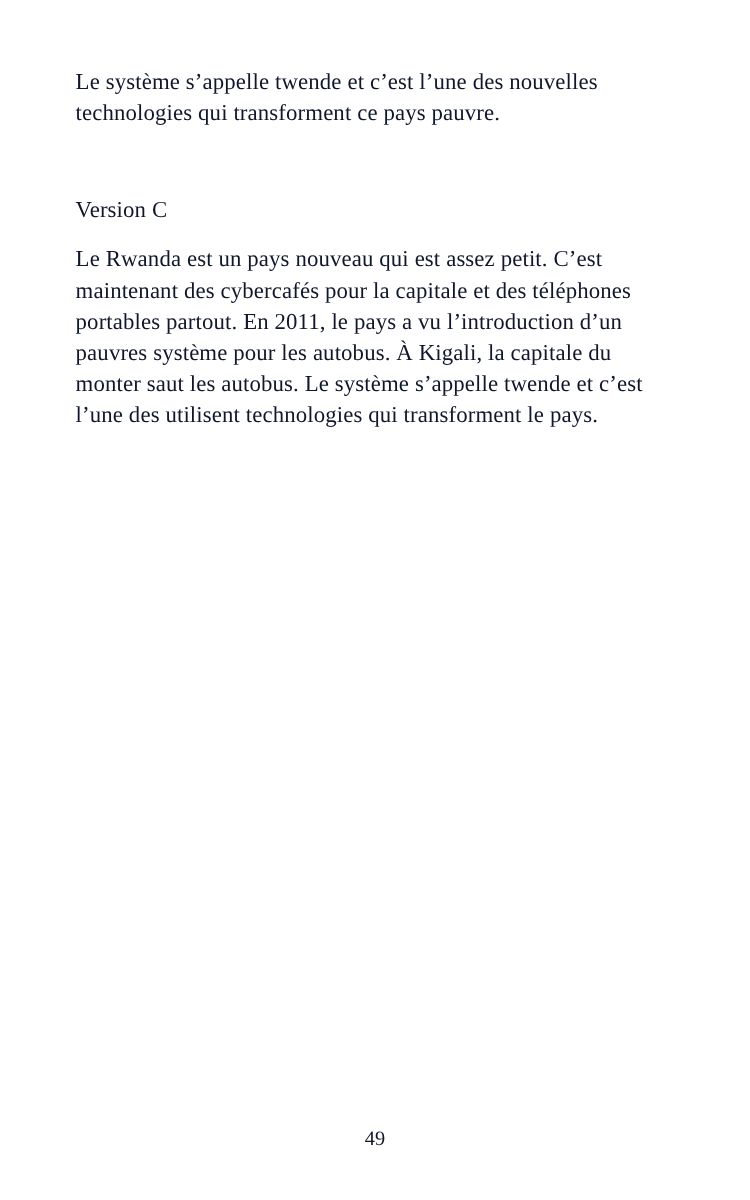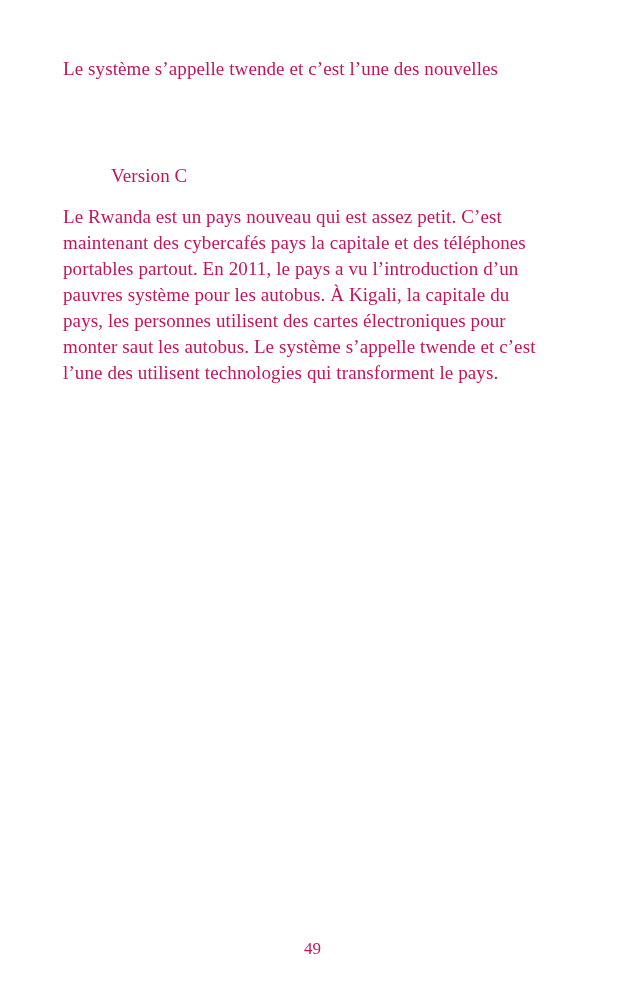--- a/index.html
+++ b/index.html
@@ -6,69 +6,68 @@
     margin: 0;
     padding: 0;
     background: #ffffff;
   }
   .page {
     position: relative;
     width: 625px;
     height: 996px;
     background: #ffffff;
     font-family: "Liberation Serif", "DejaVu Serif", serif;
-    color: #be185d;
+    color: #0f172a;
     overflow: hidden;
   }
   .text-block {
     position: absolute;
     left: 63px;
     right: 40px;
   }
   .text-block .line {
     font-size: 19px;
     line-height: 26px;
     white-space: nowrap;
     letter-spacing: 0.1px;
   }
   .intro-paragraph { top: 56px; }
   .section-heading {
     top: 163px;
     font-size: 19px;
     line-height: 26px;
     letter-spacing: 0.1px;
-    margin-left: 48px;
   }
   .body-paragraph { top: 204px; }
   .page-number {
     position: absolute;
     top: 938px;
     left: 0;
     width: 100%;
     text-align: center;
     font-size: 17px;
     line-height: 22px;
   }
 </style>
 </head>
 <body>
 
 <div class="page">
 
   <div class="text-block intro-paragraph">
     <div class="line">Le système s’appelle twende et c’est l’une des nouvelles</div>
+    <div class="line">technologies qui transforment ce pays pauvre.</div>
   </div>
 
   <div class="text-block section-heading">Version C</div>
 
   <div class="text-block body-paragraph">
     <div class="line">Le Rwanda est un pays nouveau qui est assez petit. C’est</div>
-    <div class="line">maintenant des cybercafés pays la capitale et des téléphones</div>
+    <div class="line">maintenant des cybercafés pour la capitale et des téléphones</div>
     <div class="line">portables partout. En 2011, le pays a vu l’introduction d’un</div>
     <div class="line">pauvres système pour les autobus. À Kigali, la capitale du</div>
-    <div class="line">pays, les personnes utilisent des cartes électroniques pour</div>
     <div class="line">monter saut les autobus. Le système s’appelle twende et c’est</div>
     <div class="line">l’une des utilisent technologies qui transforment le pays.</div>
   </div>
 
   <div class="page-number">49</div>
 
 </div>
 
 </body></html>

